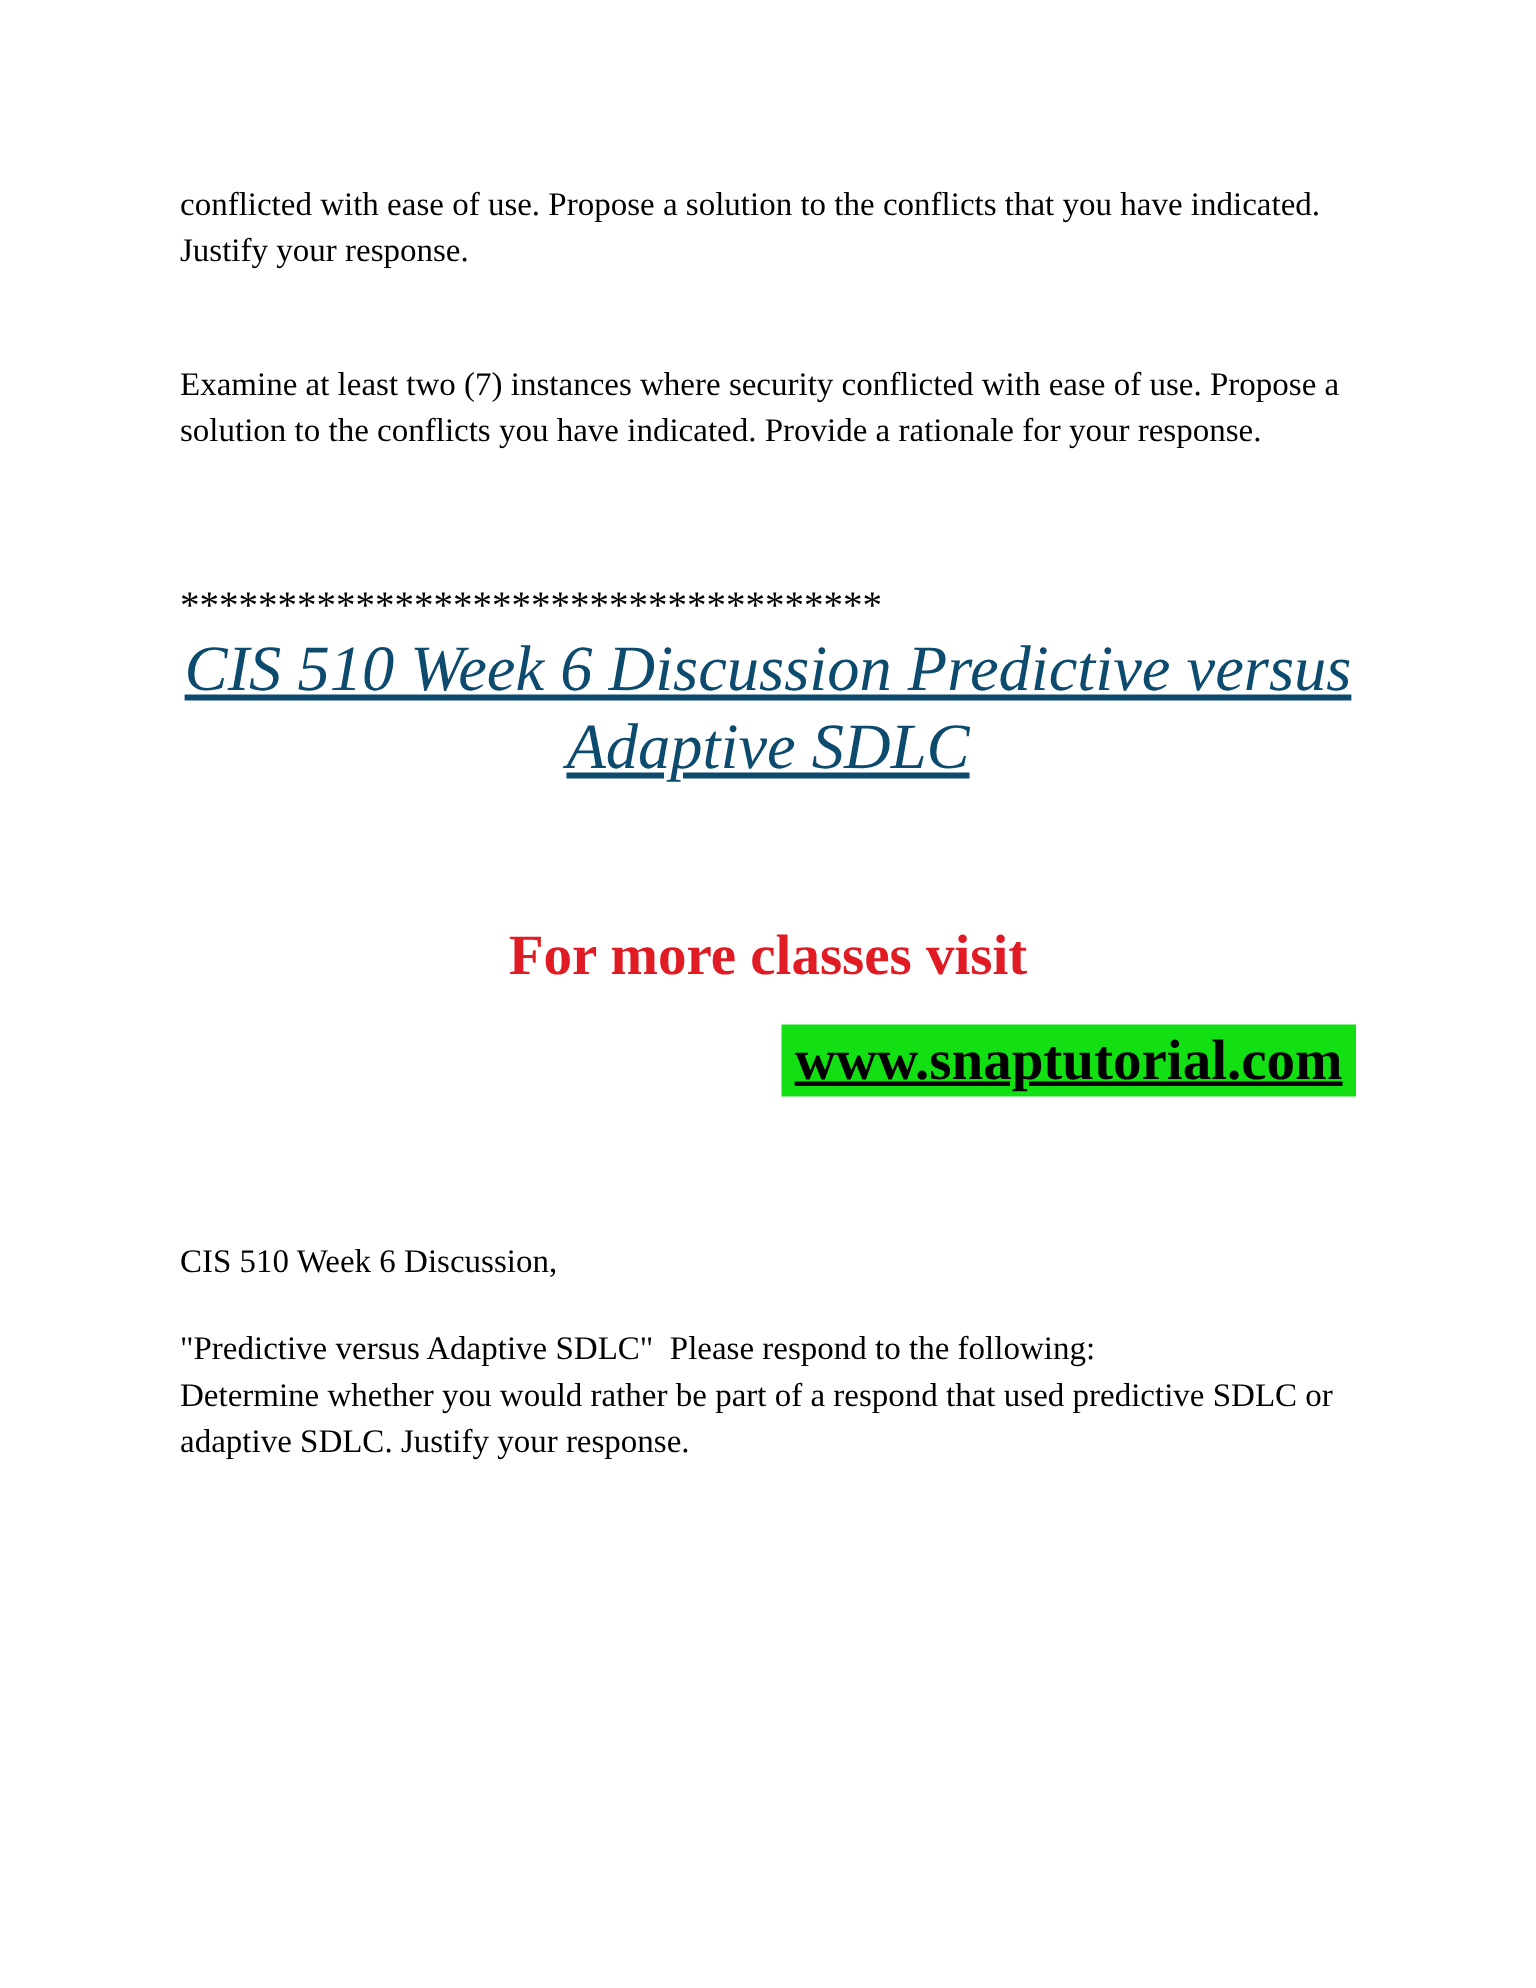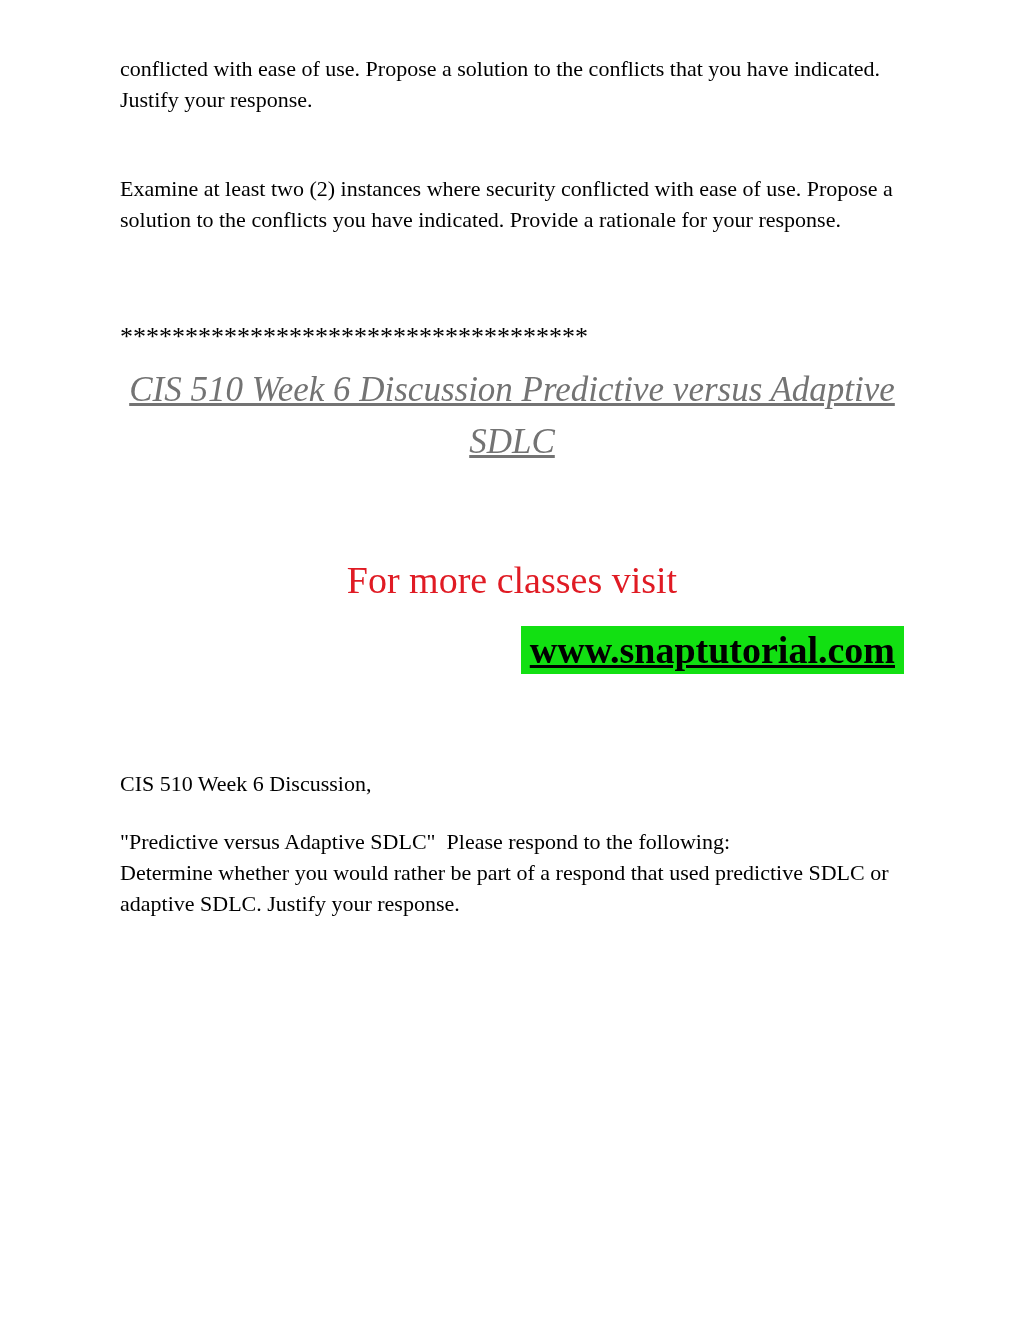--- a/index.html
+++ b/index.html
@@ -22,44 +22,44 @@
   }
   .content {
     margin: 0 auto 0 120px;
     width: 784px;
   }
   .body-text {
     font-size: 22px;
     line-height: 31px;
     margin: 0;
   }
-  .para-1 { margin-top: 53px; }
+  .para-1 { margin-top: 120px; }
   .para-2 { margin-top: 58px; }
   .divider {
     margin-top: 85px;
     font-size: 26px;
     line-height: 34px;
     letter-spacing: 0;
   }
   .section-title {
     display: block;
-    margin-top: 10px;
-    font-size: 35px;
+    margin-top: 0;
+    font-size: 43px;
     line-height: 52px;
     font-style: italic;
     font-weight: normal;
     text-align: center;
     text-decoration: underline;
-    color: #737373;
+    color: #0c4a6e;
   }
   .promo-heading {
     margin-top: 88px;
     font-size: 38px;
     line-height: 48px;
-    font-weight: normal;
+    font-weight: bold;
     text-align: center;
     color: var(--promo-heading-color, #e01b24);
   }
   .promo-link-row {
     margin-top: 22px;
     text-align: right;
   }
   .promo-link {
     display: inline-block;
     background: var(--promo-link-bg, #12e012);
@@ -76,21 +76,21 @@
   .task-2      { margin-top: 0; }
 </style>
 </head>
 <body>
 
 <div class="page">
   <div class="content">
 
     <p class="body-text para-1">conflicted with ease of use. Propose a solution to the conflicts that you have indicated. Justify your response.</p>
 
-    <p class="body-text para-2">Examine at least two (2) instances where security conflicted with ease of use. Propose a solution to the conflicts you have indicated. Provide a rationale for your response.</p>
+    <p class="body-text para-2">Examine at least two (7) instances where security conflicted with ease of use. Propose a solution to the conflicts you have indicated. Provide a rationale for your response.</p>
 
     <div class="divider">************************************</div>
 
     <a class="section-title">CIS 510 Week 6 Discussion Predictive versus Adaptive SDLC</a>
 
     <div class="promo-heading">For more classes visit</div>
 
     <div class="promo-link-row">
       <a class="promo-link">www.snaptutorial.com</a>
     </div>

